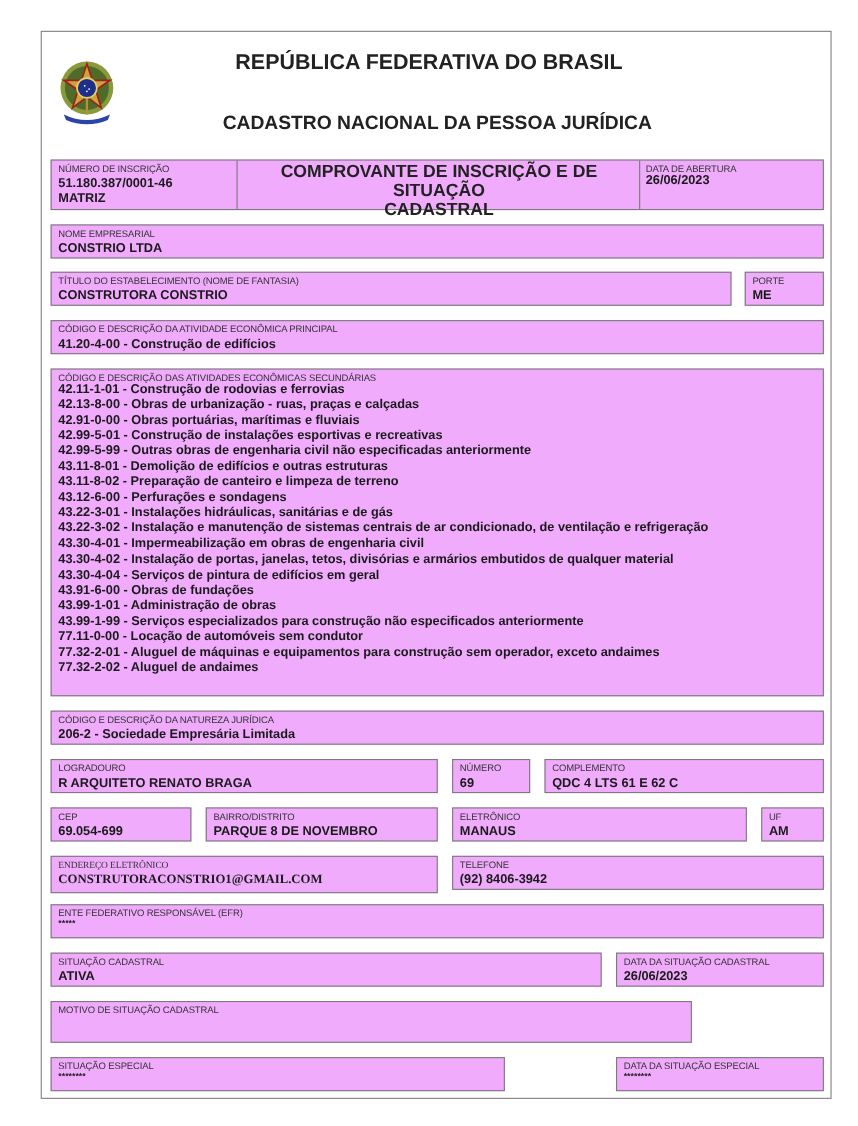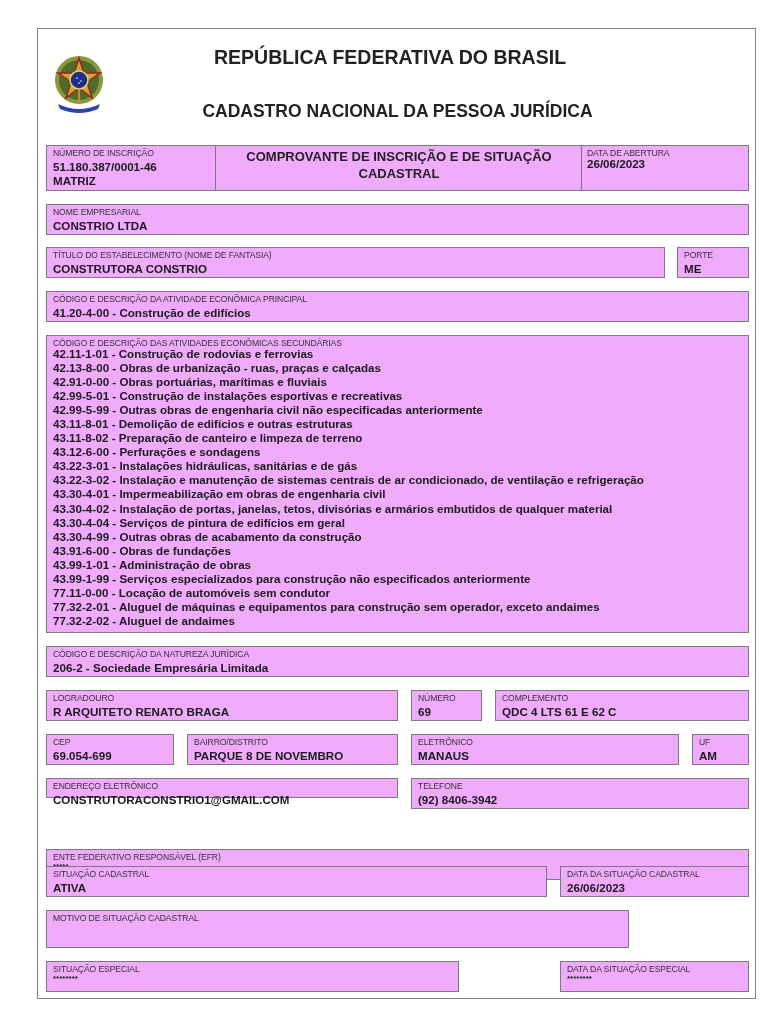--- a/index.html
+++ b/index.html
@@ -14,21 +14,21 @@
   .coat { position: absolute; left: 50px; top: 52px; width: 58px; height: 64px; }
   .box { position: absolute; border: 1px solid #7a7a7a; box-sizing: border-box; background: #f0abfc; }
   .lbl { position: absolute; left: 6px; top: 2px; font-size: 8.6px; color: #333;
          letter-spacing: -0.1px; white-space: nowrap; }
   .val { position: absolute; left: 6px; top: 14px; font-size: 11.6px; font-weight: bold;
          color: #1a1a1a; white-space: nowrap; }
   .val2 { position: absolute; left: 6px; top: 28px; font-size: 11.6px; font-weight: bold; color:#1a1a1a; }
   .stars { position: absolute; left: 6px; top: 12px; font-size: 8px; font-weight: bold; color: #222; letter-spacing: 0; }
   .divider { position: absolute; top: 0; bottom: 0; width: 0; border-left: 1px solid #7a7a7a; }
   .title-cell { position: absolute; left: 170px; width: 364px; top: 2px; text-align: center;
-                font-size: 13px; font-weight: bold; line-height: 17px; color: #222; }
+                font-size: 16px; font-weight: bold; line-height: 17px; color: #222; }
   .sec-list { position: absolute; left: 6px; top: 11px; margin: 0; padding: 0; list-style: none; }
   .sec-list li { font-size: 11.6px; font-weight: bold; line-height: 14.05px; white-space: nowrap; color: #1a1a1a; }
 </style>
 </head>
 <body>
 
 <div class="page"></div>
 
 <svg class="coat" viewBox="0 0 58 64">
   <circle cx="29" cy="28" r="24" fill="#8a9a3a"></circle>
@@ -87,21 +87,20 @@
     <li>42.99-5-01 - Construção de instalações esportivas e recreativas</li>
     <li>42.99-5-99 - Outras obras de engenharia civil não especificadas anteriormente</li>
     <li>43.11-8-01 - Demolição de edifícios e outras estruturas</li>
     <li>43.11-8-02 - Preparação de canteiro e limpeza de terreno</li>
     <li>43.12-6-00 - Perfurações e sondagens</li>
     <li>43.22-3-01 - Instalações hidráulicas, sanitárias e de gás</li>
     <li>43.22-3-02 - Instalação e manutenção de sistemas centrais de ar condicionado, de ventilação e refrigeração</li>
     <li>43.30-4-01 - Impermeabilização em obras de engenharia civil</li>
     <li>43.30-4-02 - Instalação de portas, janelas, tetos, divisórias e armários embutidos de qualquer material</li>
     <li>43.30-4-04 - Serviços de pintura de edifícios em geral</li>
-    <li>43.30-4-99 - Outras obras de acabamento da construção</li>
     <li>43.91-6-00 - Obras de fundações</li>
     <li>43.99-1-01 - Administração de obras</li>
     <li>43.99-1-99 - Serviços especializados para construção não especificados anteriormente</li>
     <li>77.11-0-00 - Locação de automóveis sem condutor</li>
     <li>77.32-2-01 - Aluguel de máquinas e equipamentos para construção sem operador, exceto andaimes</li>
     <li>77.32-2-02 - Aluguel de andaimes</li>
   </ul>
 </div>
 
 <div class="box" style="left:46px; top:646px; width:703px; height:31px;">
@@ -132,30 +131,30 @@
 </div>
 <div class="box" style="left:411px; top:734px; width:268px; height:31px;">
   <span class="lbl">ELETRÔNICO</span>
   <span class="val">MANAUS</span>
 </div>
 <div class="box" style="left:692px; top:734px; width:57px; height:31px;">
   <span class="lbl">UF</span>
   <span class="val">AM</span>
 </div>
 
-<div class="box" style="left:46px; top:778px; width:352px; height:20px;">
+<div class="box" style="left:46px; top:778px; width:352px; height:34px;font-family:Liberation Serif, serif;">
   <span class="lbl">ENDEREÇO ELETRÔNICO</span>
   <span class="val">CONSTRUTORACONSTRIO1@GMAIL.COM</span>
 </div>
 <div class="box" style="left:411px; top:778px; width:338px; height:31px;">
   <span class="lbl">TELEFONE</span>
   <span class="val">(92) 8406-3942</span>
 </div>
 
-<div class="box" style="left:46px; top:822px; width:703px; height:31px;margin-top:27px;">
+<div class="box" style="left:46px; top:822px; width:703px; height:31px;">
   <span class="lbl">ENTE FEDERATIVO RESPONSÁVEL (EFR)</span>
   <span class="stars">*****</span>
 </div>
 
 <div class="box" style="left:46px; top:866px; width:501px; height:31px;">
   <span class="lbl">SITUAÇÃO CADASTRAL</span>
   <span class="val">ATIVA</span>
 </div>
 <div class="box" style="left:560px; top:866px; width:189px; height:31px;">
   <span class="lbl">DATA DA SITUAÇÃO CADASTRAL</span>

